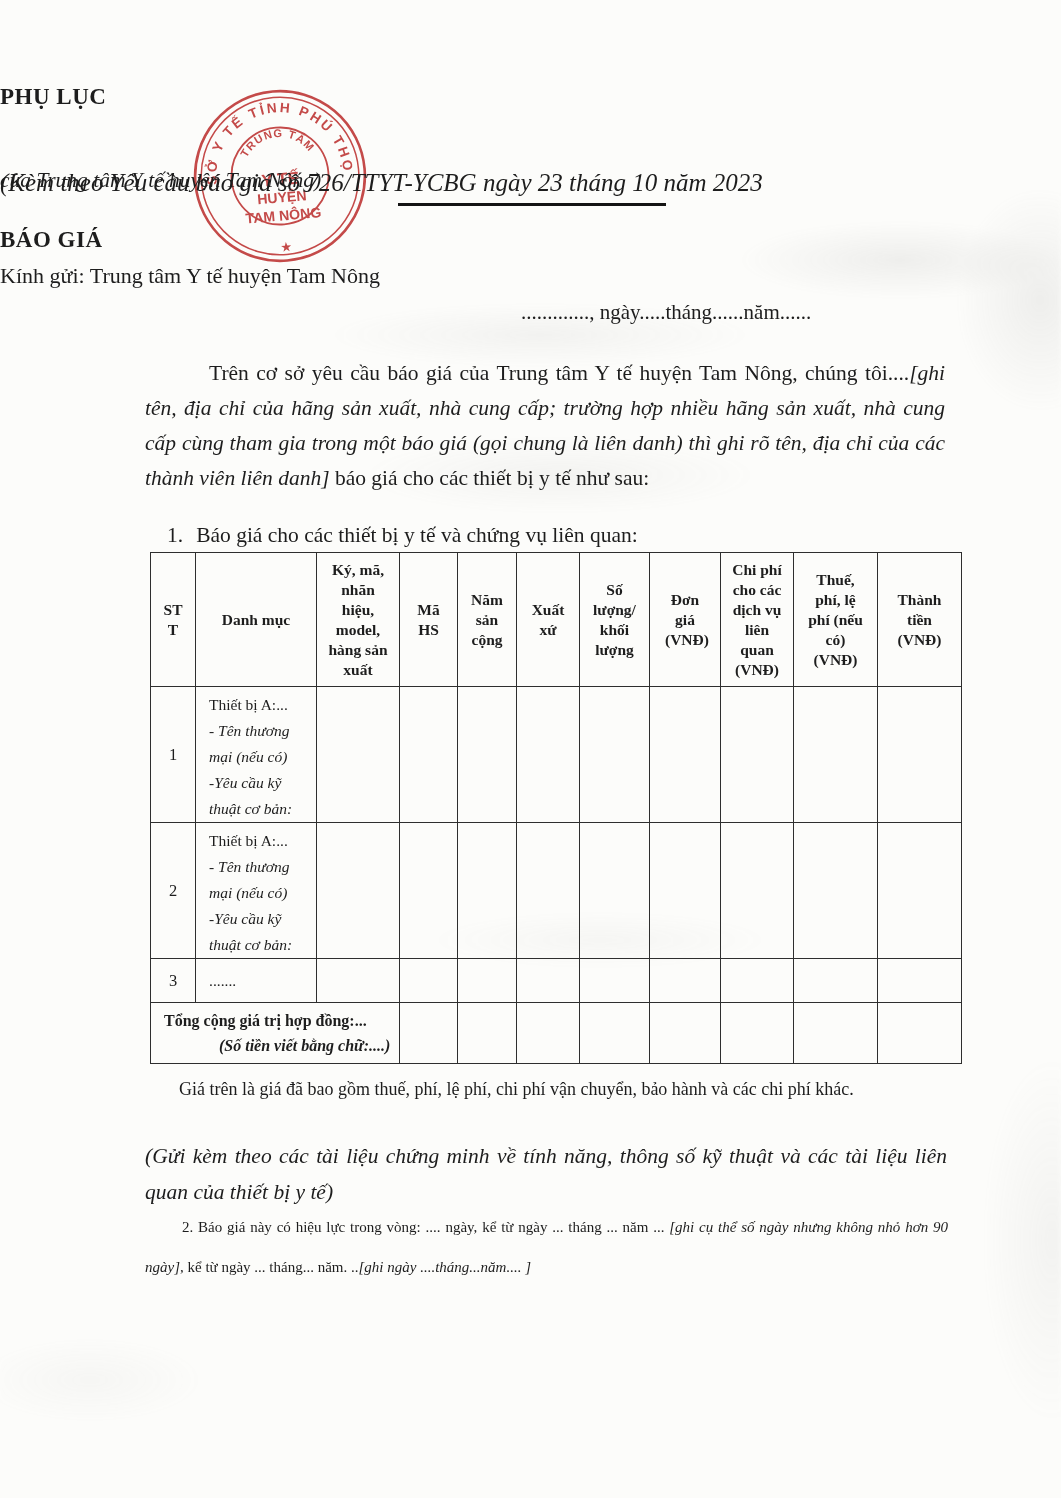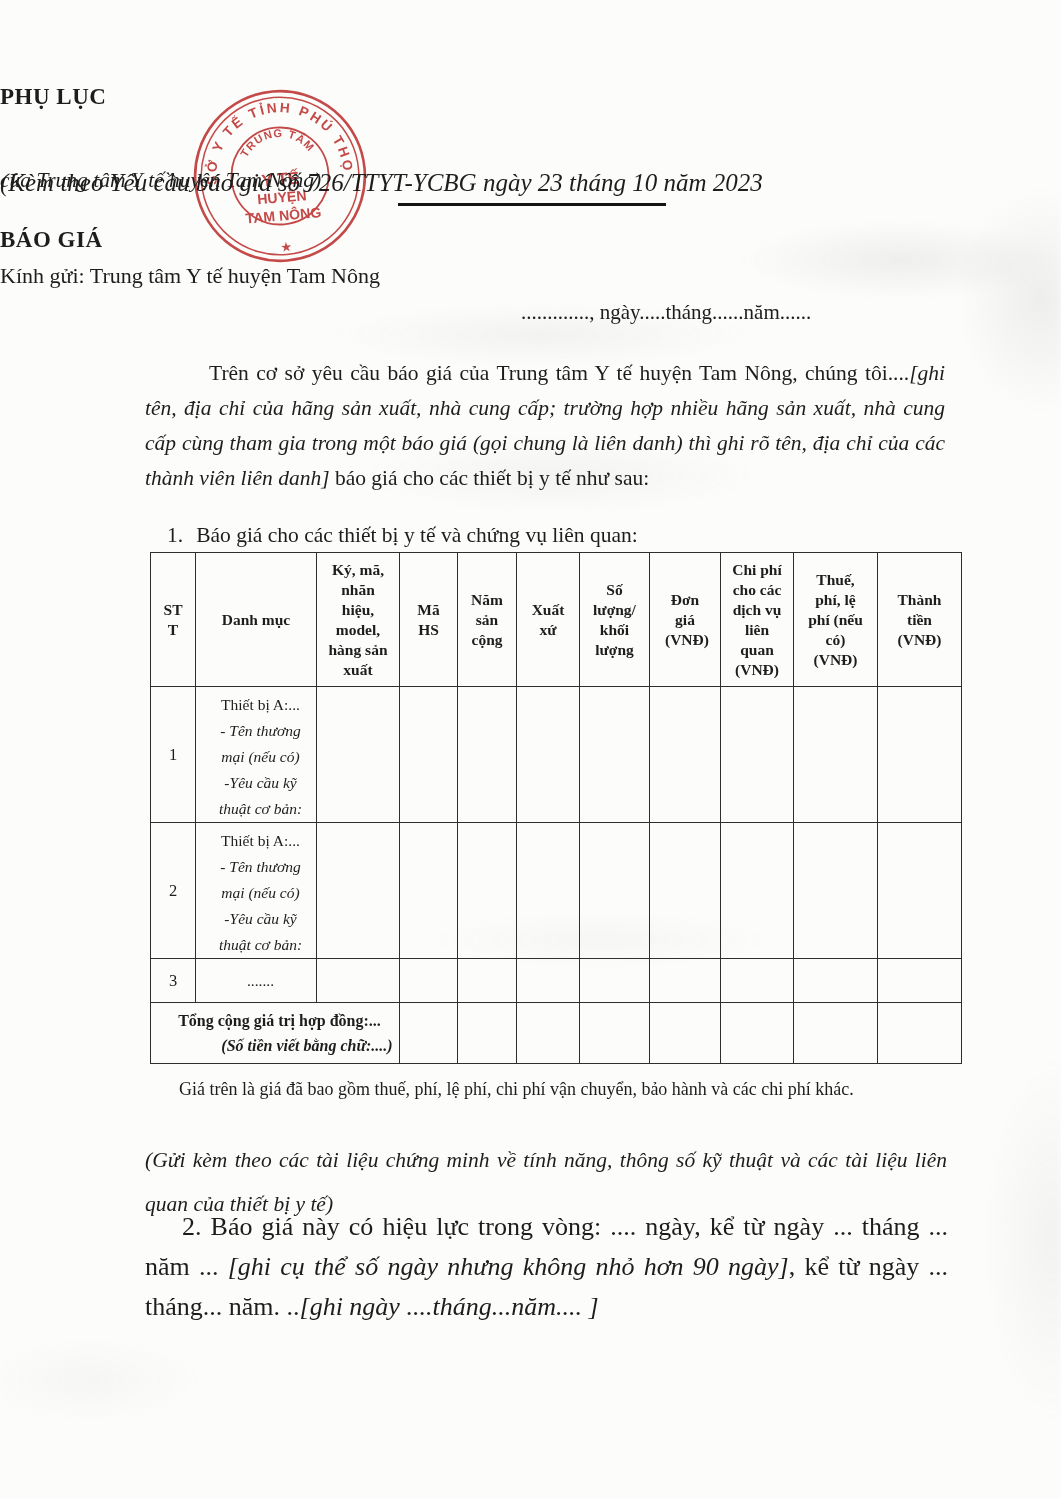--- a/index.html
+++ b/index.html
@@ -60,30 +60,30 @@
   .hw-nam{max-width:42px;}
   .hw-xuatxu{max-width:42px;}
   .hw-soluong{max-width:52px;}
   .hw-dongia{max-width:40px;}
   .hw-chiphi{max-width:56px;}
   .hw-thue{max-width:60px;}
   .hw-thanhtien{max-width:56px;}
   .r1{height:127px;}
   .r2{height:129px;}
   .r3{height:44px;}
-  .trow{height:61px;text-align:center;}
+  .trow{height:61px;}
   td.stt{text-align:center;vertical-align:middle;font-size:16.5px;}
-  td.item{vertical-align:top;text-align:center;padding:5px 4px 0 13px;line-height:26px;}
+  td.item{vertical-align:top;text-align:left;padding:5px 4px 0 13px;line-height:26px;}
   td.item .ln{white-space:normal;}
   .r3 td.item{vertical-align:middle;padding-top:0;}
   td.total-cell{vertical-align:middle;padding:2px 4px 2px 13px;font-weight:bold;font-size:16px;line-height:25px;}
   td.total-cell .t2{font-style:italic;padding-left:55px;}
   .price-note{position:absolute;top:1054px;left:166px;width:767px;font-size:18px;line-height:44px;}
-  .attach-note{position:absolute;top:1125px;left:132px;width:802px;font-size:21.5px;line-height:44px;font-style:italic;}
-  .validity{position:absolute;top:1194px;left:132px;width:803px;font-size:26px;line-height:40px;text-indent:37px;}
+  .attach-note{position:absolute;top:1125px;left:132px;width:802px;font-size:21.5px;line-height:36px;font-style:italic;}
+  .validity{position:absolute;top:1194px;left:132px;width:803px;font-size:15px;line-height:40px;text-indent:37px;}
 </style>
 </head>
 <body>
 
 <div class="page">
   <div class="noise"></div>
 
   <svg class="stamp" viewBox="0 0 190 190">
     <circle cx="95" cy="95" r="84" fill="none" stroke="var(--stamp-red)" stroke-width="2.6"></circle>
     <circle cx="95" cy="95" r="78" fill="none" stroke="var(--stamp-red)" stroke-width="1.5"></circle>

